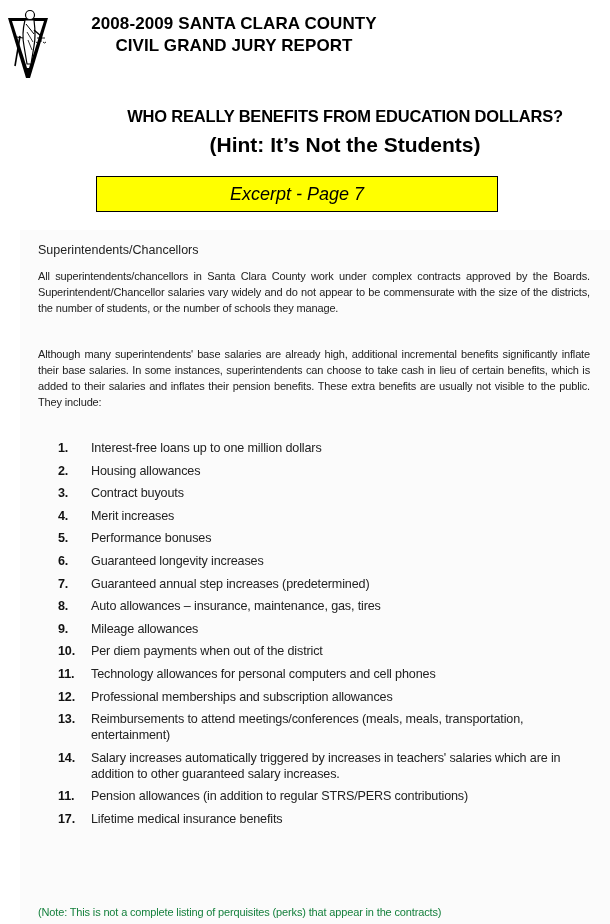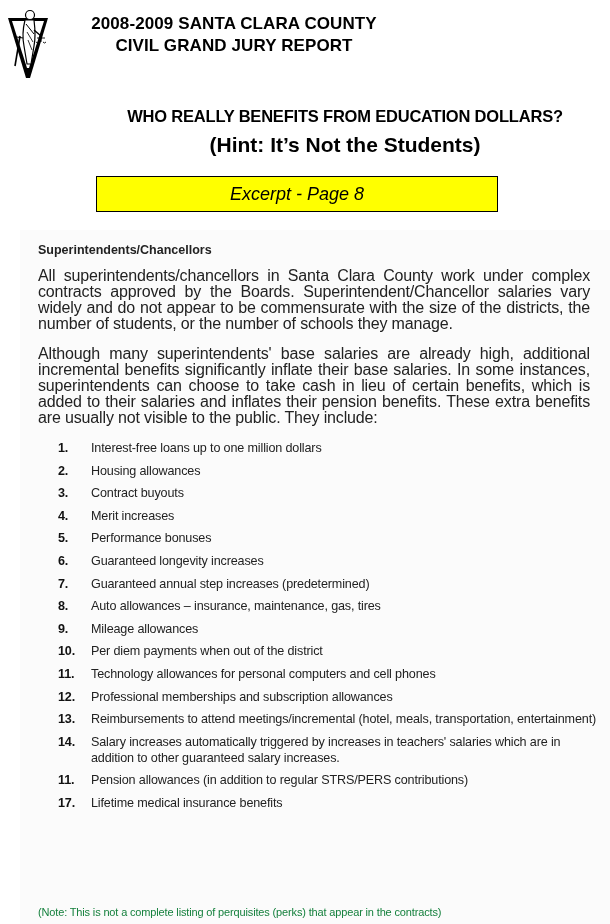--- a/index.html
+++ b/index.html
@@ -73,29 +73,29 @@
       left: 20px;
       top: 230px;
       width: 590px;
       height: 694px;
       background: #fbfbfb;
     }
     .section-heading {
       position: absolute;
       left: 18px;
       top: 13px;
-      font-weight: bold;
+      font-weight: normal;
       font-size: 12.5px;
       color: #222;
     }
     .para {
       position: absolute;
       left: 18px;
       width: 552px;
-      font-size: 16px;
+      font-size: 11px;
       line-height: 16px;
       color: #222;
       text-align: justify;
       letter-spacing: -0.15px;
     }
     .para1 { top: 38px; }
     .para2 { top: 116px; }
     .list {
       position: absolute;
       left: 38px;
@@ -157,21 +157,21 @@
 </svg>
 
 <div class="report-header">
   <div>2008-2009 SANTA CLARA COUNTY</div>
   <div>CIVIL GRAND JURY REPORT</div>
 </div>
 
 <div class="title">WHO REALLY BENEFITS FROM EDUCATION DOLLARS?</div>
 <div class="subtitle">(Hint: It’s Not the Students)</div>
 
-<div class="excerpt-box">Excerpt - Page 8</div>
+<div class="excerpt-box">Excerpt - Page 7</div>
 
 <div class="content">
   <div class="section-heading">Superintendents/Chancellors</div>
 
   <div class="para para1">All superintendents/chancellors in Santa Clara County work under complex contracts approved by the Boards. Superintendent/Chancellor salaries vary widely and do not appear to be commensurate with the size of the districts, the number of students, or the number of schools they manage.</div>
   <div class="para para2">Although many superintendents' base salaries are already high, additional incremental benefits significantly inflate their base salaries. In some instances, superintendents can choose to take cash in lieu of certain benefits, which is added to their salaries and inflates their pension benefits. These extra benefits are usually not visible to the public. They include:</div>
 
   <ol class="list">
     <li class="list-item">
         <span class="list-num">1.</span>
@@ -216,21 +216,21 @@
     <li class="list-item">
         <span class="list-num">11.</span>
         <span class="list-text">Technology allowances for personal computers and cell phones</span>
       </li>
     <li class="list-item">
         <span class="list-num">12.</span>
         <span class="list-text">Professional memberships and subscription allowances</span>
       </li>
     <li class="list-item">
         <span class="list-num">13.</span>
-        <span class="list-text">Reimbursements to attend meetings/incremental (hotel, meals, transportation, entertainment)</span>
+        <span class="list-text">Reimbursements to attend meetings/conferences (meals, meals, transportation, entertainment)</span>
       </li>
     <li class="list-item">
         <span class="list-num">14.</span>
         <span class="list-text">Salary increases automatically triggered by increases in teachers' salaries which are in addition to other guaranteed salary increases.</span>
       </li>
     <li class="list-item">
         <span class="list-num">11.</span>
         <span class="list-text">Pension allowances (in addition to regular STRS/PERS contributions)</span>
       </li>
     <li class="list-item">

